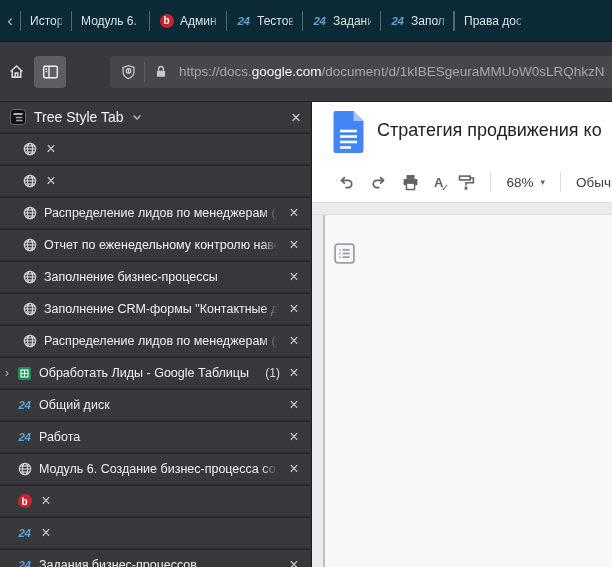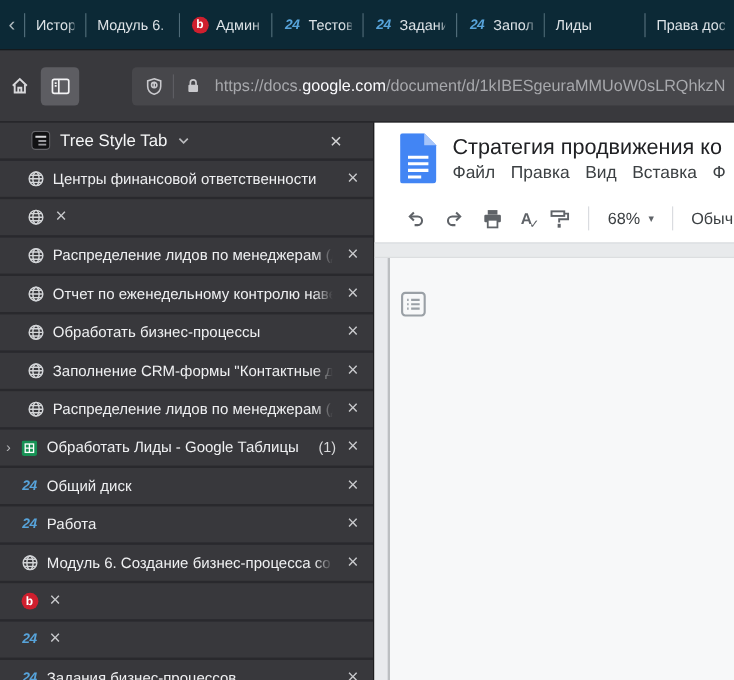--- a/index.html
+++ b/index.html
@@ -29,21 +29,21 @@
   .url-icon { width:24px; height:24px; display:flex; align-items:center; justify-content:center; color:#c9c9cd; flex:none; }
   .url-div { width:1px; height:20px; background:#5d5d62; margin:0 4px; flex:none; }
   .url-text { margin-left:6px; white-space:nowrap; overflow:hidden; font-size:13.5px; color:#a7a8ac; }
   .url-text .domain { color:#fbfbfe; }
 
   
   .content { flex:1; display:flex; overflow:hidden; }
 
   
   .sidebar { width:312px; flex:none; background:#29292d; border-right:1px solid #1c1c1f; display:flex; flex-direction:column; overflow:hidden; }
-  .sb-header { height:32px; flex:none; background:#38383c; display:flex; align-items:center; padding:0 26px; gap:8px; border-bottom:2px solid #29292d; }
+  .sb-header { height:32px; flex:none; background:#38383c; display:flex; align-items:center; padding:0 10px; gap:8px; border-bottom:2px solid #29292d; }
   .sb-title { color:#f4f5f6; font-size:14px; }
   .sb-chevron { color:#b9babd; display:flex; align-items:center; }
   .sb-close { margin-left:auto; color:#d3d4d6; font-size:17px; line-height:1; }
   .sb-rows { flex:1; overflow:hidden; }
   .sb-row { position:relative; height:30px; margin-bottom:2px; background:#38383c; display:flex; align-items:center; gap:7px; padding-right:10px; }
   .sb-row .twisty { position:absolute; left:5px; color:#b4b5b8; font-size:12px; line-height:1; }
   .sb-label { flex:1; position:relative; white-space:nowrap; overflow:hidden; color:#eff0f2; font-size:12.5px; }
   .sb-row.faded .sb-label::after { content:""; position:absolute; top:0; right:0; bottom:0; width:18px; background:linear-gradient(to right, rgba(56,56,60,0), #38383c 85%); }
   .sb-count { color:#d8d9db; font-size:12px; flex:none; }
   .row-close { flex:none; color:#c9cacd; font-size:16px; line-height:1; width:14px; text-align:center; }
@@ -102,23 +102,20 @@
         <div class="ttab faded" style="width: 77px;">
           <span class="fav fav-b24">24</span>
           <span class="ttab-label">Задани</span>
         </div>
         <div class="tsep"></div>
         <div class="ttab faded" style="width: 72px;">
           <span class="fav fav-b24">24</span>
           <span class="ttab-label">Запол</span>
         </div>
         <div class="tsep"></div>
-        <div class="ttab" style="width: 83px;">
-          <span class="ttab-label">Лиды</span>
-        </div>
         <div class="tsep"></div>
         <div class="ttab faded" style="width: 75px;">
           <span class="ttab-label">Права дос</span>
         </div>
       </div>
   </div>
 
   <div class="navbar">
     <div class="nav-home">
       <svg width="17" height="17" viewBox="0 0 16 16" fill="none" stroke="currentColor" stroke-width="1.5">
@@ -175,21 +172,20 @@
           <div class="sb-row ind-1">
             <span class="fav">
               <svg width="14" height="14" viewBox="0 0 14 14" fill="none" stroke="#d3d5d8" stroke-width="1.2">
                 <circle cx="7" cy="7" r="5.7"></circle>
                 <ellipse cx="7" cy="7" rx="2.6" ry="5.7"></ellipse>
                 <line x1="1.3" y1="7" x2="12.7" y2="7"></line>
                 <line x1="2" y1="4" x2="12" y2="4"></line>
                 <line x1="2" y1="10" x2="12" y2="10"></line>
               </svg>
             </span>
-            <span class="sb-label">Центры финансовой ответственности</span>
             <span class="row-close">×</span>
           </div>
           <div class="sb-row ind-1">
             <span class="fav">
               <svg width="14" height="14" viewBox="0 0 14 14" fill="none" stroke="#d3d5d8" stroke-width="1.2">
                 <circle cx="7" cy="7" r="5.7"></circle>
                 <ellipse cx="7" cy="7" rx="2.6" ry="5.7"></ellipse>
                 <line x1="1.3" y1="7" x2="12.7" y2="7"></line>
                 <line x1="2" y1="4" x2="12" y2="4"></line>
                 <line x1="2" y1="10" x2="12" y2="10"></line>
@@ -226,21 +222,21 @@
           <div class="sb-row ind-1">
             <span class="fav">
               <svg width="14" height="14" viewBox="0 0 14 14" fill="none" stroke="#d3d5d8" stroke-width="1.2">
                 <circle cx="7" cy="7" r="5.7"></circle>
                 <ellipse cx="7" cy="7" rx="2.6" ry="5.7"></ellipse>
                 <line x1="1.3" y1="7" x2="12.7" y2="7"></line>
                 <line x1="2" y1="4" x2="12" y2="4"></line>
                 <line x1="2" y1="10" x2="12" y2="10"></line>
               </svg>
             </span>
-            <span class="sb-label">Обработать бизнес-процессы</span>
+            <span class="sb-label">Заполнение бизнес-процессы</span>
             <span class="row-close">×</span>
           </div>
           <div class="sb-row ind-1 faded">
             <span class="fav">
               <svg width="14" height="14" viewBox="0 0 14 14" fill="none" stroke="#d3d5d8" stroke-width="1.2">
                 <circle cx="7" cy="7" r="5.7"></circle>
                 <ellipse cx="7" cy="7" rx="2.6" ry="5.7"></ellipse>
                 <line x1="1.3" y1="7" x2="12.7" y2="7"></line>
                 <line x1="2" y1="4" x2="12" y2="4"></line>
                 <line x1="2" y1="10" x2="12" y2="10"></line>
@@ -324,27 +320,20 @@
           <path d="M20.5 0 L30.5 10 H20.5 Z" fill="#a6c5fa"></path>
           <g stroke="#ffffff" stroke-width="2.6">
             <line x1="7" y1="20" x2="24" y2="20"></line>
               <line x1="7" y1="25.5" x2="24" y2="25.5"></line>
             <line x1="7" y1="31" x2="24" y2="31"></line>
               <line x1="7" y1="36.5" x2="18" y2="36.5"></line>
           </g>
         </svg>
         <div class="docs-head-text">
           <div class="docs-title">Стратегия продвижения ко</div>
-          <div class="docs-menus" id="docs-menus">
-              <span>Файл</span>
-              <span>Правка</span>
-              <span>Вид</span>
-              <span>Вставка</span>
-              <span>Ф</span>
-            </div>
         </div>
       </div>
       <div class="docs-toolbar">
         <span class="tb-icon">
           <svg width="17" height="16" viewBox="0 0 16 16" fill="none" stroke="currentColor" stroke-width="1.7">
             <path d="M3.2 6.4 H9.6 a3.6 3.6 0 0 1 0 7.2 H7"></path>
               <path d="M6.4 3.1 L3 6.4 L6.4 9.7"></path>
           </svg>
         </span>
         <span class="tb-icon" style="transform:scaleX(-1);">

